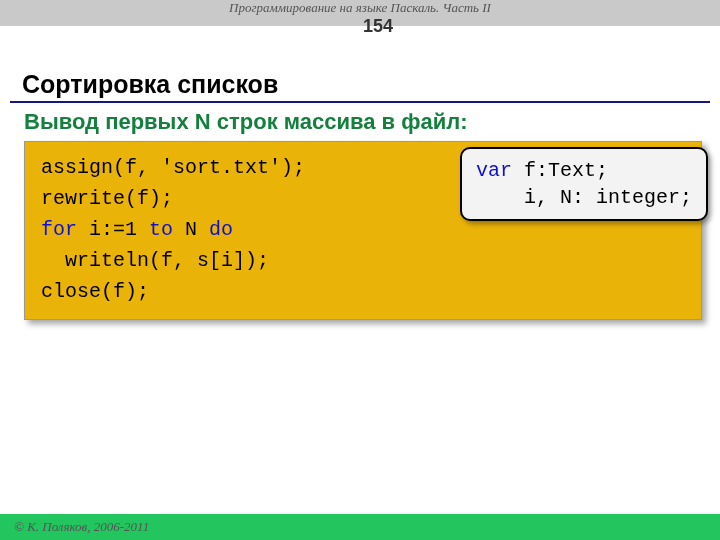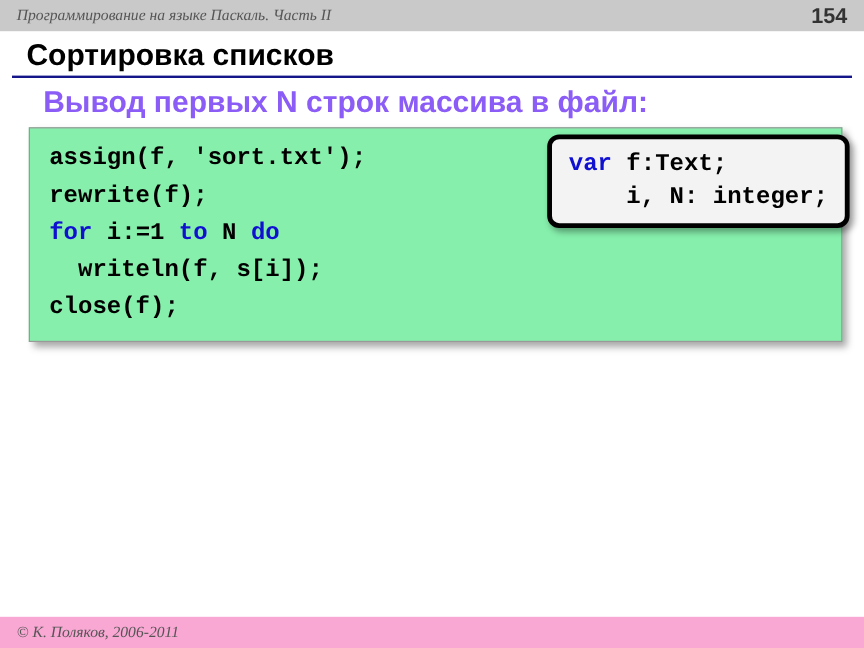--- a/index.html
+++ b/index.html
@@ -15,86 +15,87 @@
     height: 26px;
     background: #c9c9c9;
     display: flex;
     align-items: center;
     justify-content: space-between;
     padding: 0 14px;
     color: #555;
     font-size: 13px;
     font-style: italic;
     font-family: Georgia, 'Times New Roman', serif;
+    flex-direction: column;
   }
   .page-num {
     font-style: normal;
     font-weight: bold;
     font-size: 18px;
     color: #333;
     font-family: Arial, sans-serif;
     margin-left: 36px;
   }
   .title-row {
     padding: 6px 18px 2px 22px;
   }
   .title {
     font-size: 25px;
     font-weight: bold;
     color: #000;
+    margin-top: 38px;
   }
   .hr {
     height: 2px;
     background: #15158a;
     margin: 0 10px 6px 10px;
   }
   .subtitle {
-    color: #8b5cf6;
+    color: #15803d;
     font-weight: bold;
-    font-size: 25px;
+    font-size: 22px;
     padding: 0 0 6px 24px;
-    margin-left: 12px;
   }
   .code-area {
     position: relative;
     margin: 0 18px 0 24px;
   }
   .code-block {
-    background: #86efac;
+    background: #eab308;
     border: 1px solid #999;
     box-shadow: 4px 4px 6px rgba(0,0,0,0.35);
     padding: 10px 16px 12px 16px;
     font-family: 'Courier New', Courier, monospace;
     font-size: 20px;
-    font-weight: bold;
+    font-weight: normal;
     line-height: 1.55;
     color: #000;
     white-space: pre;
   }
   .var-box {
     position: absolute;
     top: 6px;
     right: -6px;
     background: #f3f3f3;
-    border: 4px solid #000000;
+    border: 2px solid #000000;
     border-radius: 10px;
     box-shadow: 3px 3px 5px rgba(0,0,0,0.35);
     padding: 8px 14px 8px 14px;
     font-family: 'Courier New', Courier, monospace;
     font-size: 20px;
-    font-weight: bold;
+    font-weight: normal;
     line-height: 1.35;
     white-space: pre;
   }
   .kw { color: #1010d0; }
   .bottom-bar {
     position: absolute;
     left: 0; right: 0; bottom: 0;
     height: 26px;
-    background: #f9a8d4;
+    background: #22c55e;
     display: flex;
     align-items: center;
     justify-content: space-between;
     padding: 0 14px;
     color: #555;
     font-size: 13px;
     font-style: italic;
     font-family: Georgia, 'Times New Roman', serif;
   }
 </style>

